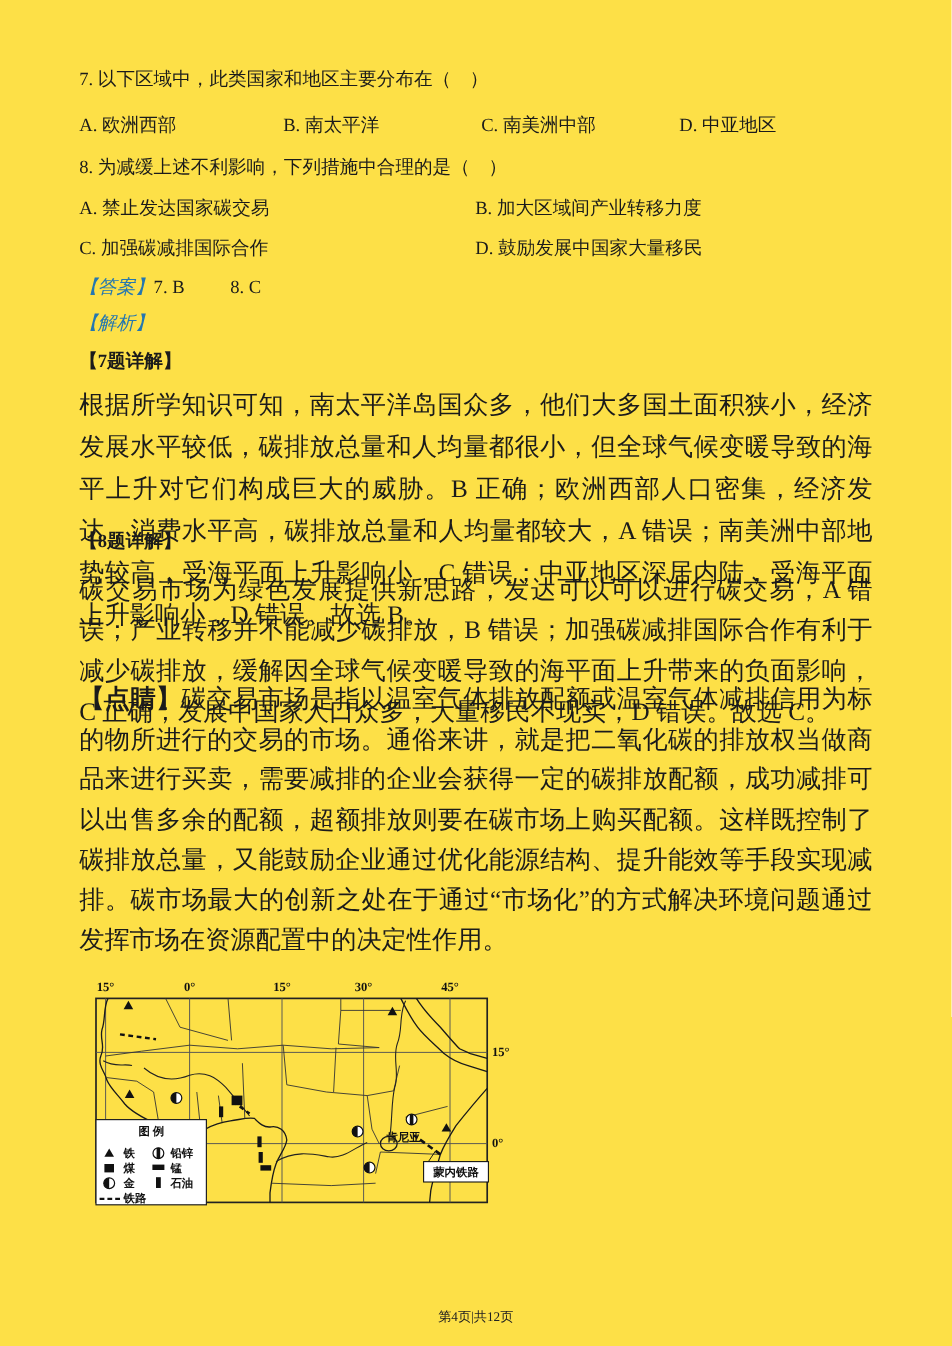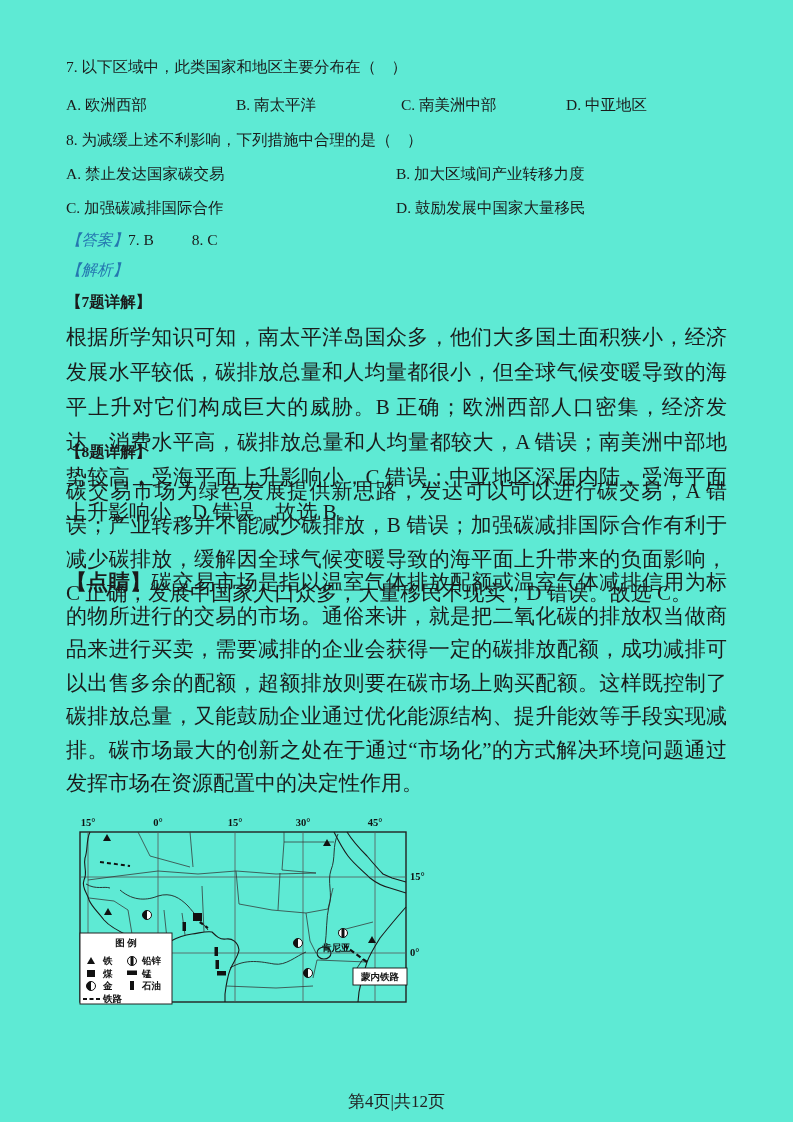--- a/index.html
+++ b/index.html
@@ -1,33 +1,33 @@
 <!DOCTYPE html>
 <html><head>
 <meta charset="utf-8">
 <style>
   html,body{margin:0;padding:0;background:#ffffff;}
   .page{
-    position:relative;width:793px;height:1122px;background:#5eead4;
+    position:relative;width:793px;height:1122px;background:#fde047;
     font-family:"Liberation Serif","DejaVu Serif",serif;color:#1b1b1b;
     overflow:hidden;
   }
   .abs{position:absolute;left:66px;width:661px;margin:0;}
   .t{font-size:15.5px;line-height:22px;}
   .row{height:22px;}
   .row span{position:absolute;top:0;white-space:nowrap;}
   .h{font-weight:bold;}
   .blue{color:#2577b0;font-style:italic;}
   .para{font-size:21px;text-align:justify;}
   .p7{top:320px;line-height:35px;}
   .p8{top:474px;line-height:34px;}
   .pdj{top:566px;line-height:33.5px;}
   .ppass{top:722px;line-height:33px;text-indent:2em;}
   .footer{position:absolute;top:1090px;left:0;width:793px;text-align:center;
-          font-size:17px;color:#222;margin:0;}
+          font-size:11px;color:#222;margin:0;}
   .mapwrap{position:absolute;left:76px;top:810px;width:350px;height:222px;font-weight:bold;}
   .gap{margin-right:38px;text-align:center;}
   svg text{font-family:"Liberation Serif","DejaVu Serif",serif;fill:#111;}
   .deg{font-size:10.5px;}
   .mlabel{font-size:9.5px;}
 </style>
 </head>
 <body>
 
 <div class="page">

